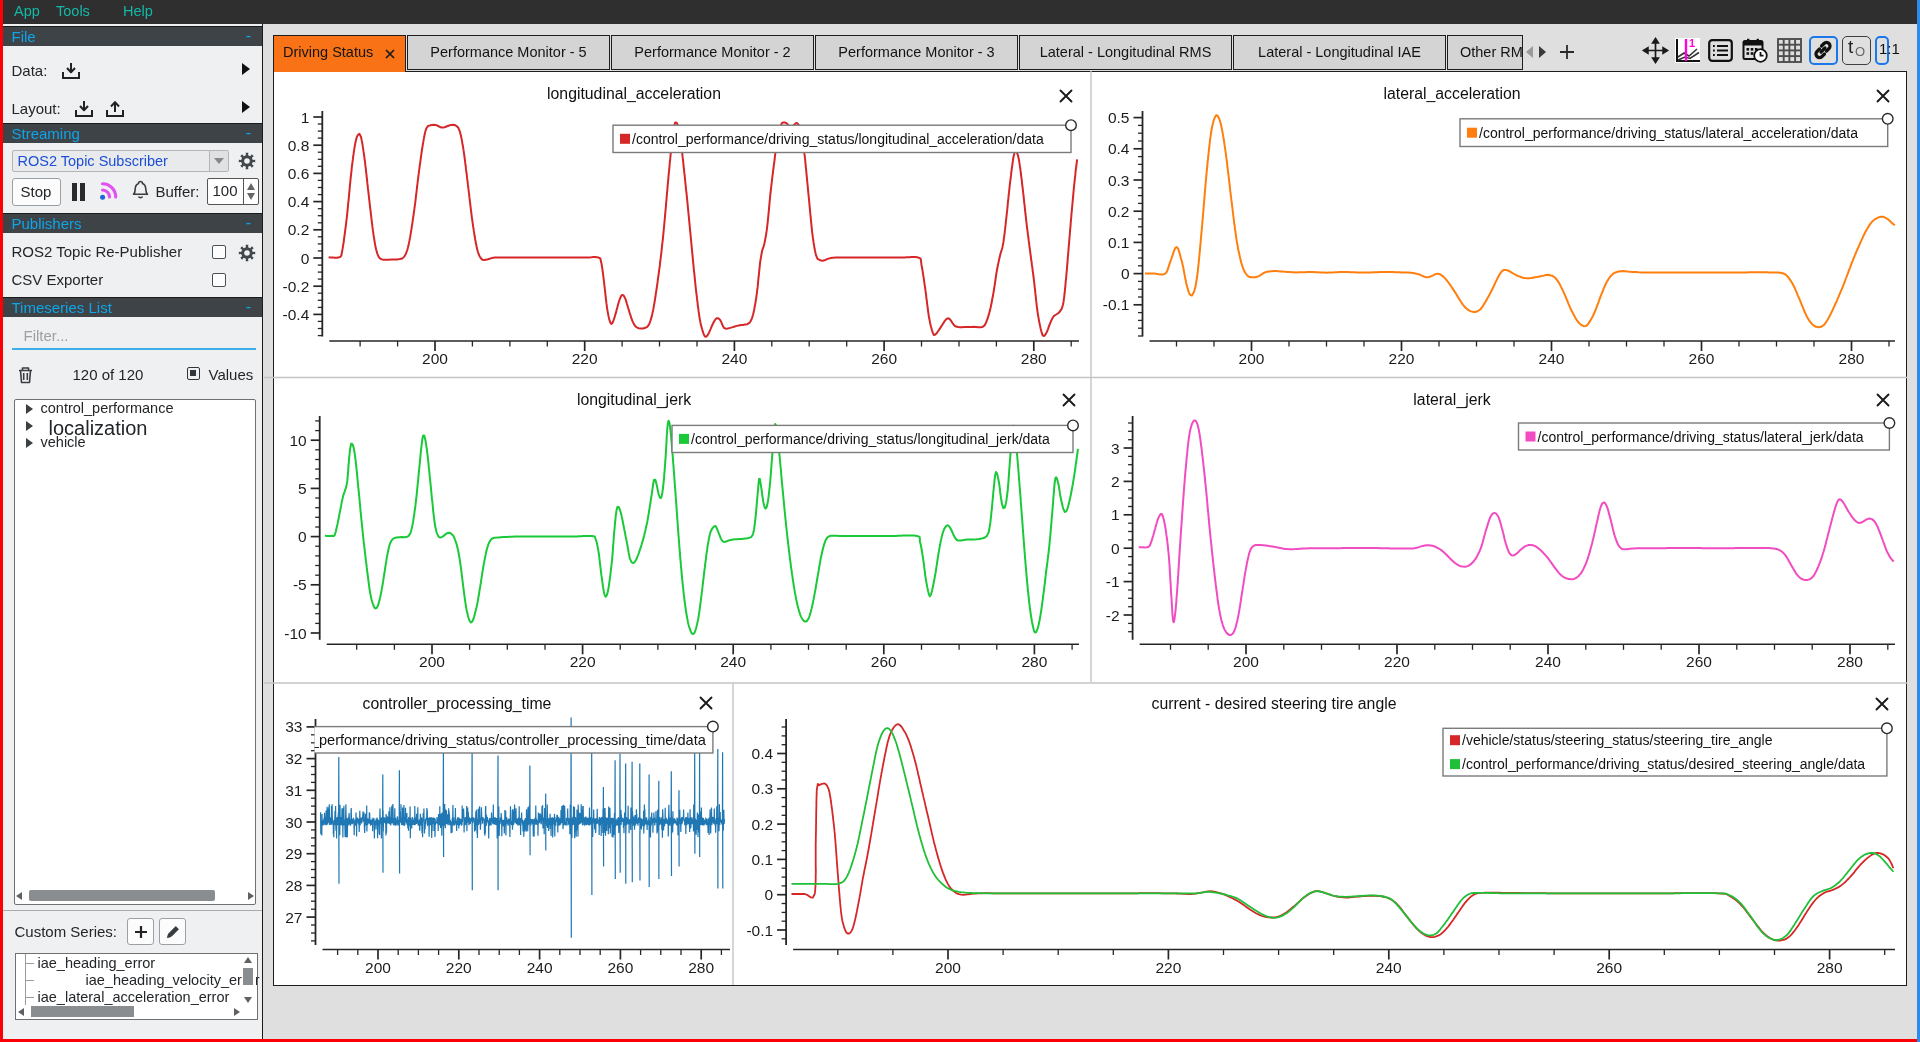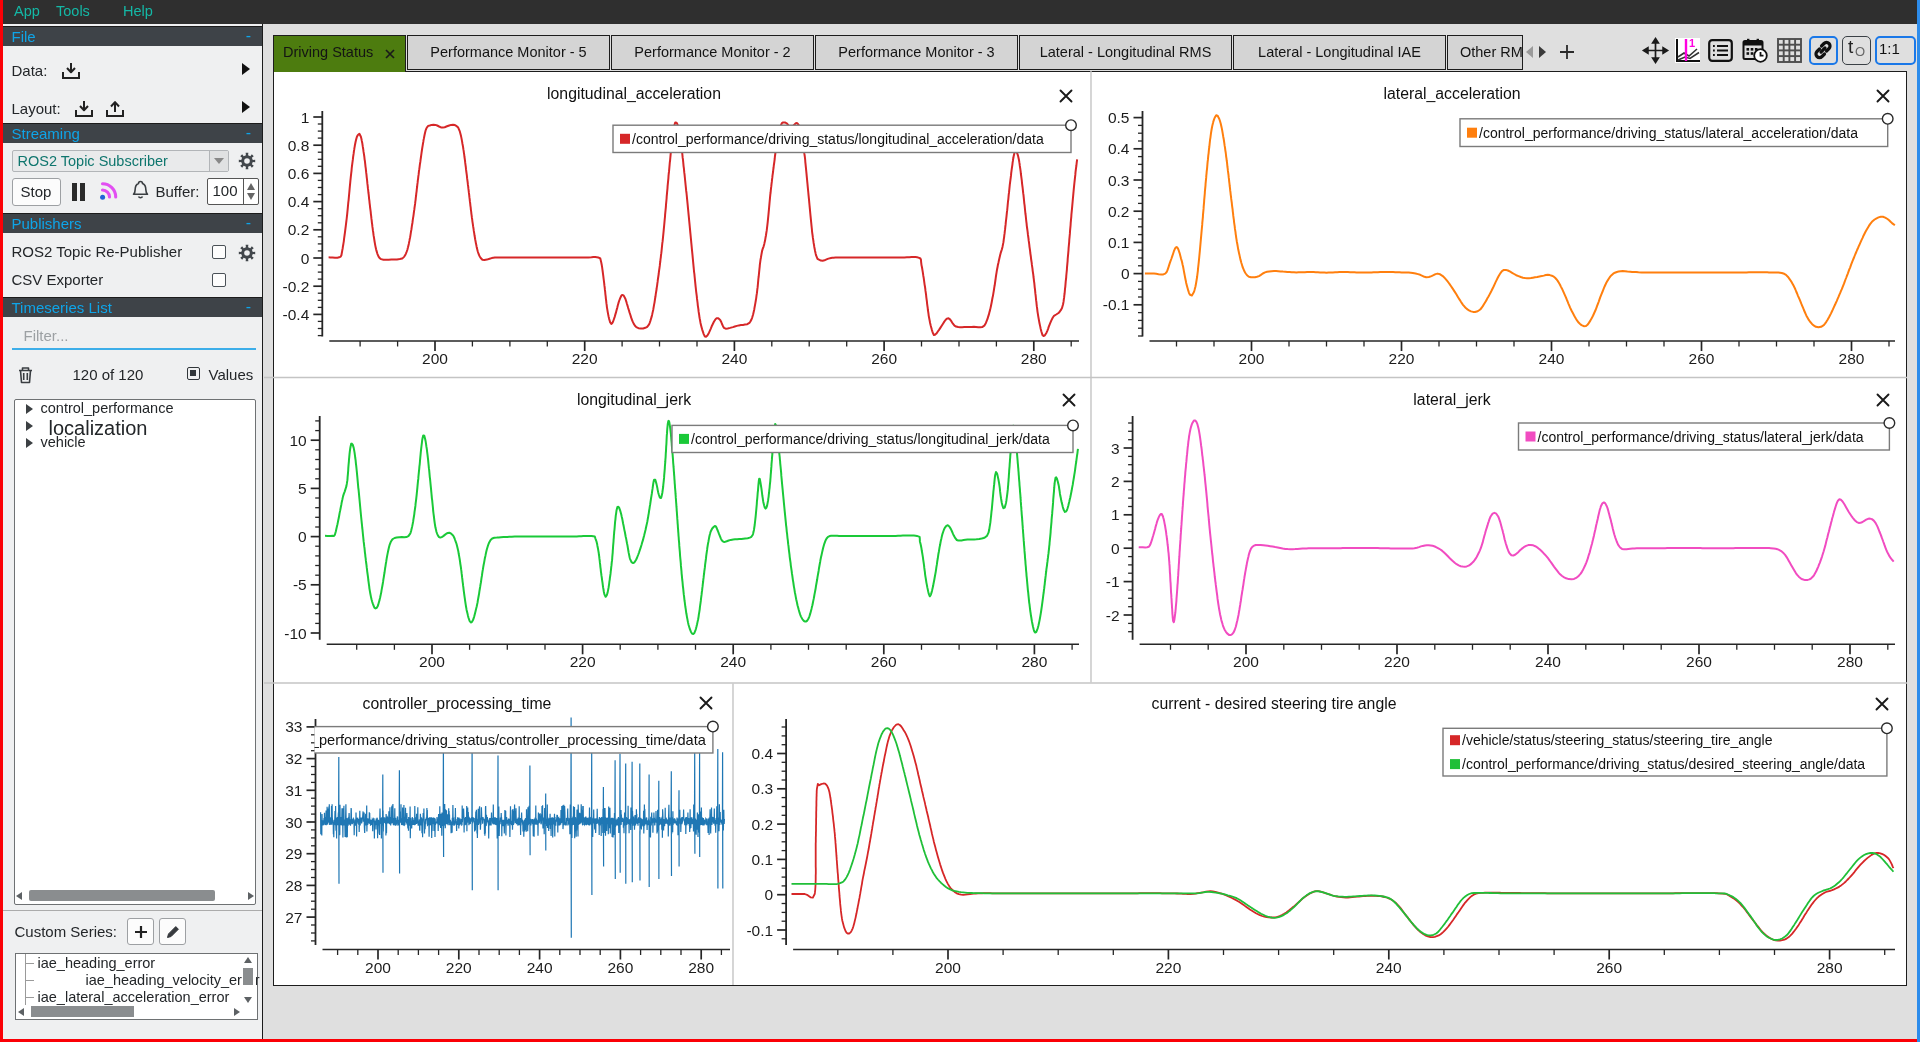--- a/index.html
+++ b/index.html
@@ -12,21 +12,21 @@
   .sechdr { position:absolute; left:0; width:259.5px; height:20px; background:#3e4348; color:#0ea5e9; font-size:15px; line-height:19px; padding-left:9px; border-top:1px solid #1c1c1c;}
   .sechdr .minus { position:absolute; right:11px; top:-1px; font-size:16px; }
   .btn { background:#fcfcfc; border:1px solid #9da0a3; border-radius:3px; }
   svg.ic { position:absolute; overflow:visible; }
   #borderL { left:0; top:0; width:2.5px; height:1042px; background:#fb0006; z-index:50;}
   #borderB { left:0; top:1039px; width:1920px; height:3px; background:#fb0006; z-index:50;}
   #borderR { left:1917px; top:0; width:3px; height:1042px; background:#2d8ceb; z-index:50;}
   #main { left:262px; top:24px; width:1655px; height:1015px; background:#dfdfdf; }
   
   .tab { position:absolute; top:11px; height:35px; background:#d4d4d4; border:1px solid #1d1d1d; color:#141414; font-size:14.5px; text-align:center; line-height:33px; white-space:nowrap; }
-  .tab.active { background:#4d7c0f; height:37px; border-bottom:none; z-index:3; }
+  .tab.active { background:#f97316; height:37px; border-bottom:none; z-index:3; }
   #content { position:absolute; left:10.5px; top:47px; width:1634px; height:915px; background:#ffffff; border:1px solid #1d1d1d; }
   #bottombar { position:absolute; left:0px; top:961px; width:1655px; height:54px; background:#ececec; font-size:15px; color:#111;}
   .spin { position:absolute; background:#fff; border:1px solid #555; border-radius:2px; }
   .spin .arrows { position:absolute; right:0; top:0; bottom:0; width:15px; border-left:1px solid #555; }
   .spin .arrows:before { content:""; position:absolute; left:3px; top:4px; border-left:4.5px solid transparent; border-right:4.5px solid transparent; border-bottom:7px solid #666; }
   .spin .arrows:after { content:""; position:absolute; left:3px; bottom:4px; border-left:4.5px solid transparent; border-right:4.5px solid transparent; border-top:7px solid #666; }
   .cb { position:absolute; width:14px; height:14px; border:1.5px solid #4a5157; border-radius:2px; background:#fdfdfd; }
 </style>
 </head>
 <body>
@@ -59,21 +59,21 @@
   <div class="abs" style="left:9px; top:33px; width:250px; height:40px;">
     <span style="position:absolute; top:5px;">Data:</span>
     <svg class="ic" style="left:48px; top:3px;" width="22" height="22" viewBox="0 0 22 22">
       <path d="M3 12 v6 h16 v-6" fill="none" stroke="#222" stroke-width="2"></path>
       <path d="M11 3 v8 M7 8 l4 4.2 4-4.2" fill="none" stroke="#222" stroke-width="2" stroke-linejoin="round"></path>
     </svg>
     <div style="position:absolute; right:12px; top:6px; width:0; height:0; border-top:6px solid transparent; border-bottom:6px solid transparent; border-left:8px solid #111;"></div>
   </div>
 
   <div class="sechdr" style="top:99px;">Streaming<span class="minus">-</span></div>
-  <div class="abs" style="left:9px; top:126px; width:217px; height:22px; background:#e9eaeb; border:1px solid #b2b5b8; border-radius:2px; color:#0f766e; font-size:14.5px;">
+  <div class="abs" style="left:9px; top:126px; width:217px; height:22px; background:#e9eaeb; border:1px solid #b2b5b8; border-radius:2px; color:#1d4ed8; font-size:14.5px;">
     <span style="position:absolute; left:5px; top:2px;">ROS2 Topic Subscriber</span>
     <div style="position:absolute; right:0; top:0; width:19px; height:20px; border-left:1px solid #b2b5b8; background:#e0e1e2;">
       <div style="position:absolute; left:4.5px; top:7px; border-left:5px solid transparent; border-right:5px solid transparent; border-top:6px solid #888;"></div>
     </div>
   </div>
   <svg class="ic gear" style="left:235px; top:128px;" width="18" height="18" viewBox="0 0 18 18">
     <path d="M17.19,7.64 L17.19,10.36 L14.80,10.08 L13.87,12.33 L15.75,13.83 L13.83,15.75 L12.33,13.87 L10.08,14.80 L10.36,17.19 L7.64,17.19 L7.92,14.80 L5.67,13.87 L4.17,15.75 L2.25,13.83 L4.13,12.33 L3.20,10.08 L0.81,10.36 L0.81,7.64 L3.20,7.92 L4.13,5.67 L2.25,4.17 L4.17,2.25 L5.67,4.13 L7.92,3.20 L7.64,0.81 L10.36,0.81 L10.08,3.20 L12.33,4.13 L13.83,2.25 L15.75,4.17 L13.87,5.67 L14.80,7.92 Z" fill="#42474c"></path>
       <circle cx="9" cy="9" r="2.8" fill="#eff0f1"></circle>
   </svg>
   <div class="abs btn" style="left:9px; top:154px; width:49px; height:28px; text-align:center; line-height:26px;">Stop</div>
@@ -246,21 +246,21 @@
         <path d="M9 13 L13 9"></path>
         <path d="M7.5 10 L5 12.5 a3.5 3.5 0 0 0 5 5 L12.5 15"></path>
         <path d="M14.5 12 L17 9.5 a3.5 3.5 0 0 0 -5 -5 L9.5 7"></path>
       </g>
     </svg>
   </div>
   <div class="abs" style="left:1580px; top:12px; width:29px; height:29px; border:1.6px solid #3a4045; border-radius:5px; background:#dfdfdf;">
     <span style="position:absolute; left:5px; top:-1px; font-size:19px; color:#222;">t</span>
     <span style="position:absolute; left:12px; top:7px; font-size:13px; color:#666;">O</span>
   </div>
-  <div class="abs" style="left:1613px; top:12px; width:41px; height:29px; border:2.4px solid #1a78e8; border-radius:5px;">
+  <div class="abs" style="left:1613px; top:12px; width:14px; height:29px; border:2.4px solid #1a78e8; border-radius:5px;">
     <span style="position:absolute; left:2px; top:2px; font-size:15px; color:#111;">1:1</span>
   </div>
 
   <div id="content"></div>
 
 </div>
 
 <div class="abs" style="left:264px; top:71px; width:1643px; height:914px; z-index:2;">
 <svg id="plots" width="1643" height="914" viewBox="264 71 1643 914" font-family="Liberation Sans, sans-serif">
 <line x1="1091" y1="71" x2="1091" y2="682.5" stroke="#c4c4c4" stroke-width="1.4"></line>

